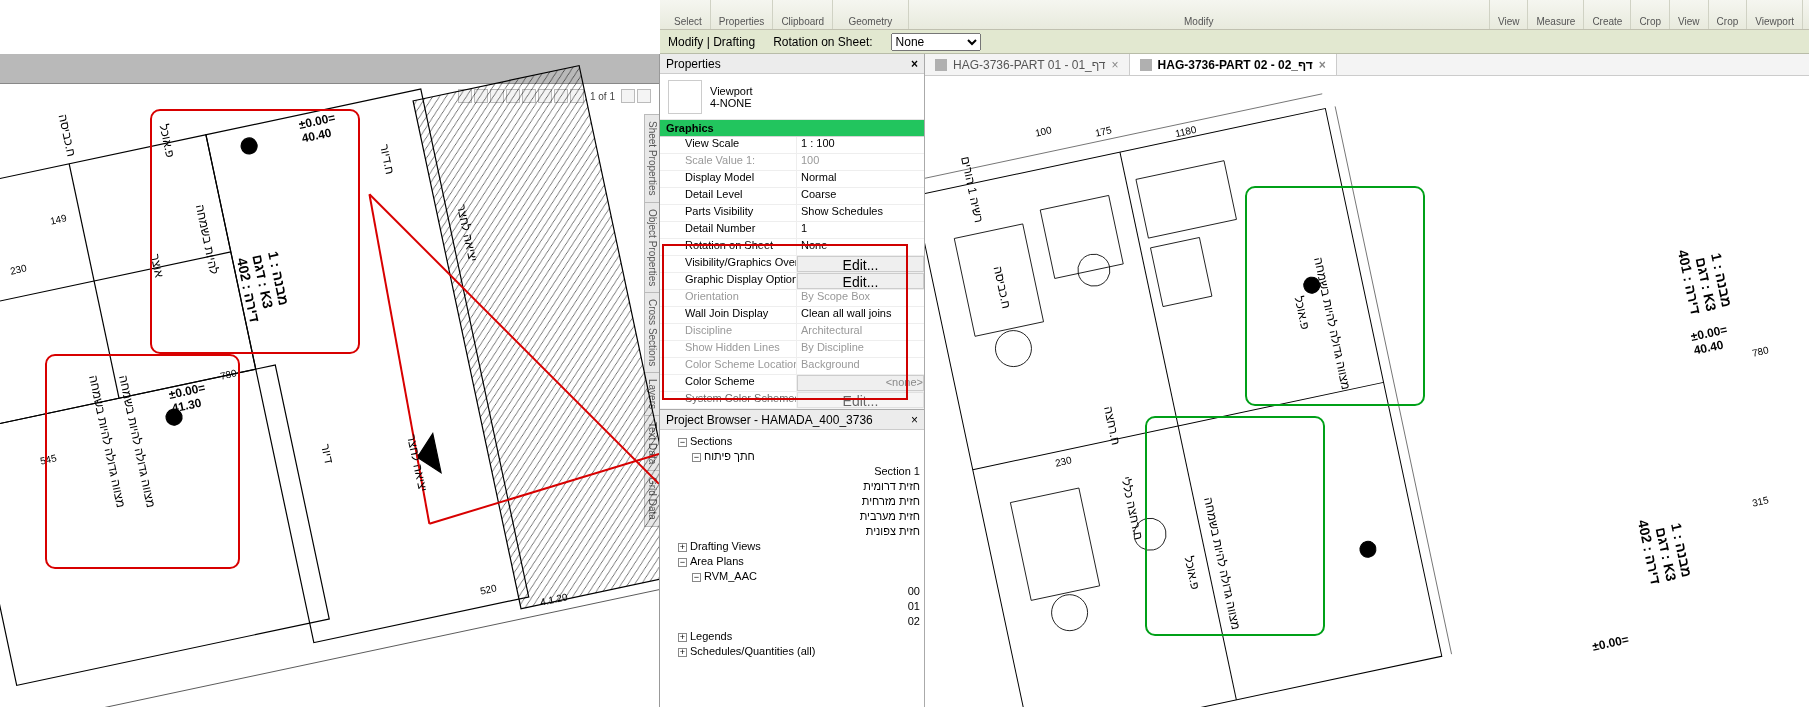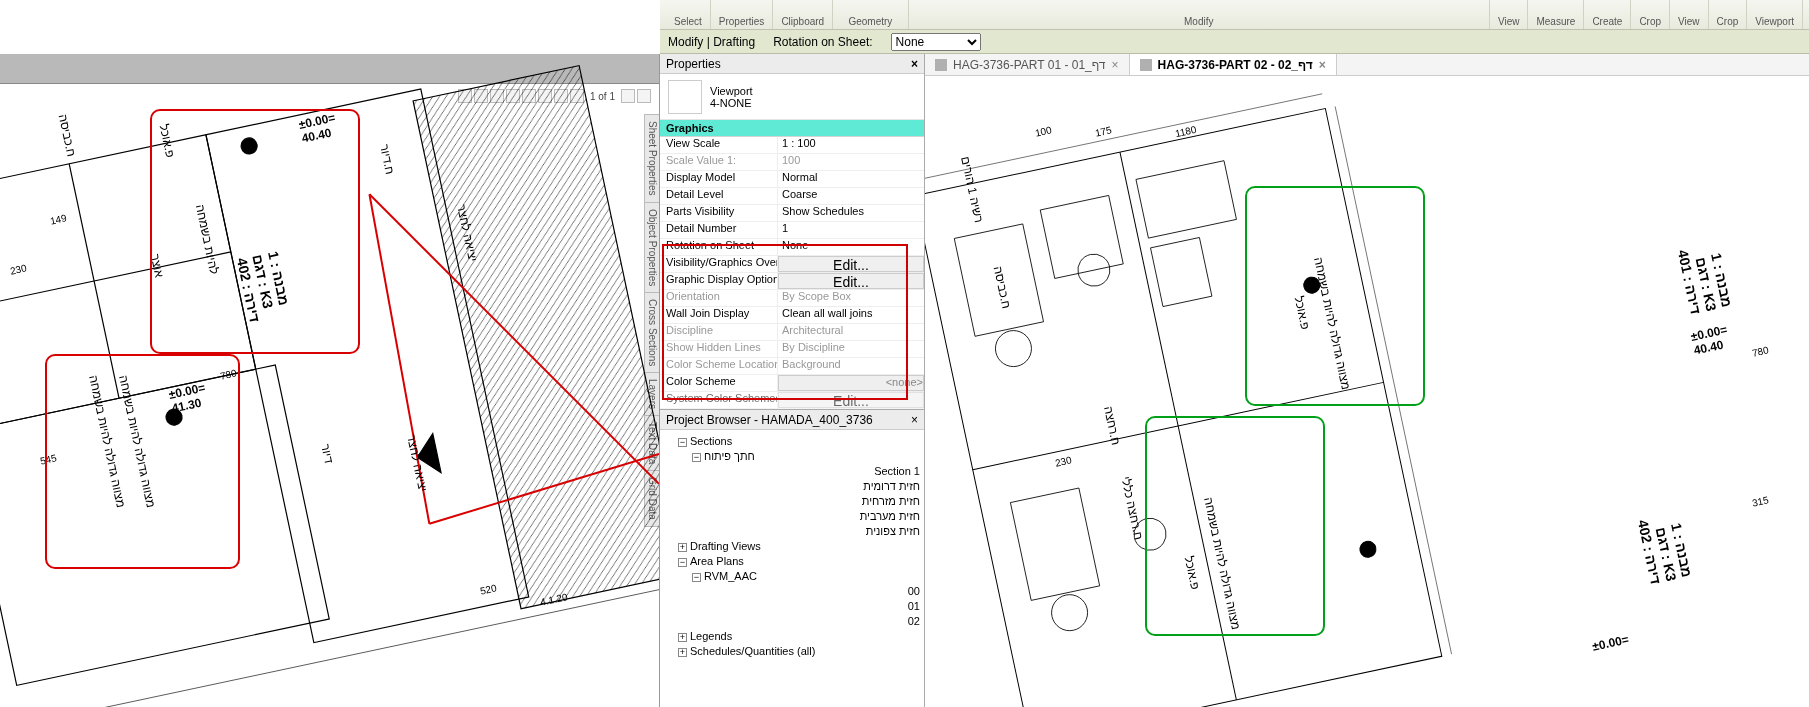--- a/index.html
+++ b/index.html
@@ -18,24 +18,24 @@
 
 
 .props { position: absolute; top: 54px; left: 660px; width: 265px; bottom: 0; border-right: 1px solid #aaa; background: #fff; display: flex; flex-direction: column; }
 .props-hdr { background: #ececec; border-bottom: 1px solid #ccc; height: 20px; display: flex; align-items: center; justify-content: space-between; padding: 0 6px; font-size: 12px; }
 .props-hdr .x { cursor: pointer; font-weight: bold; }
 .props-type { height: 46px; display: flex; align-items: center; padding-left: 50px; border-bottom: 1px solid #e4e4e4; font-size: 11px; position: relative; }
 .props-type .thumb { position: absolute; left: 8px; top: 6px; width: 34px; height: 34px; background: #fff; border: 1px solid #ccc; }
 .props-selrow { height: 22px; display: flex; align-items: center; border-bottom: 1px solid #e4e4e4; font-size: 11px; }
 .props-selrow select { flex: 1; margin: 0 4px; font-size: 11px; height: 18px; }
 .props-selrow .edit-type { width: 70px; font-size: 11px; background: #f4f4f4; border: 1px solid #ccc; text-align: center; cursor: pointer; }
-.cat { background: #5eead4; font-weight: bold; padding: 2px 6px; font-size: 11px; border-bottom: 1px solid #d4d4d4; }
+.cat { background: #22c55e; font-weight: bold; padding: 2px 6px; font-size: 11px; border-bottom: 1px solid #d4d4d4; }
 .prow { display: flex; height: 17px; font-size: 11px; border-bottom: 1px solid #eee; }
 .prow.dim { color: #999; }
-.prow .k { width: 118px; padding-left: 6px; border-right: 1px solid #eee; overflow: hidden; white-space: nowrap; }
+.prow .k { width: 118px; padding-left: 6px; border-right: 1px solid #eee; overflow: hidden; white-space: nowrap; margin-left: 19px; }
 .prow .v { flex: 1; padding-left: 4px; overflow: hidden; white-space: nowrap; }
 .prow .btn { flex: 1; background: #efefef; border: 1px solid #ccc; text-align: center; font-size: 14px; cursor: pointer; margin: 0; }
 .prow .none { flex: 1; background: #efefef; border: 1px solid #ccc; text-align: right; font-size: 11px; color: #888; }
 .props-foot { display: flex; align-items: center; height: 22px; border-top: 1px solid #ccc; padding: 0 6px; font-size: 11px; }
 .props-foot a { color: #2255cc; text-decoration: underline; flex: 1; }
 .props-foot .apply { background: #efefef; border: 1px solid #ccc; padding: 1px 14px; color: #999; }
 .red-box { position: absolute; border: 2px solid #d00000; pointer-events: none; }
 
 
 .pb { border-top: 1px solid #aaa; }

